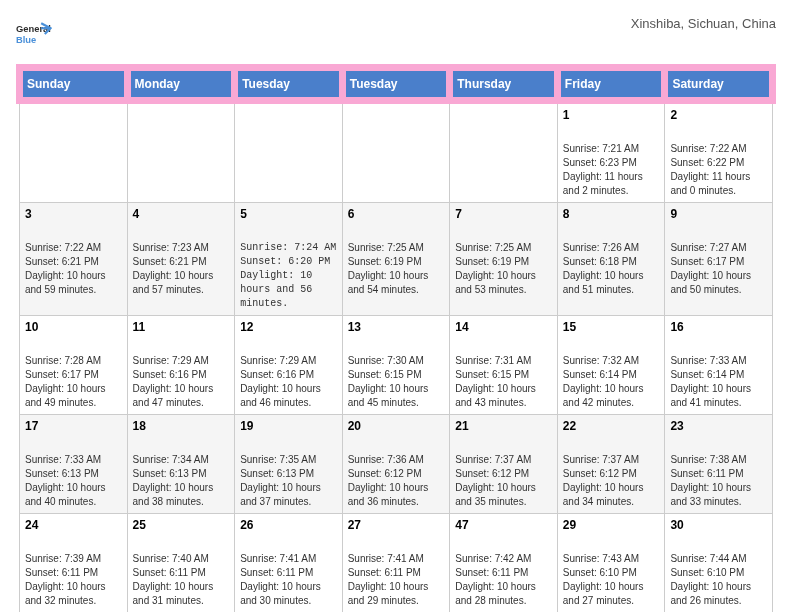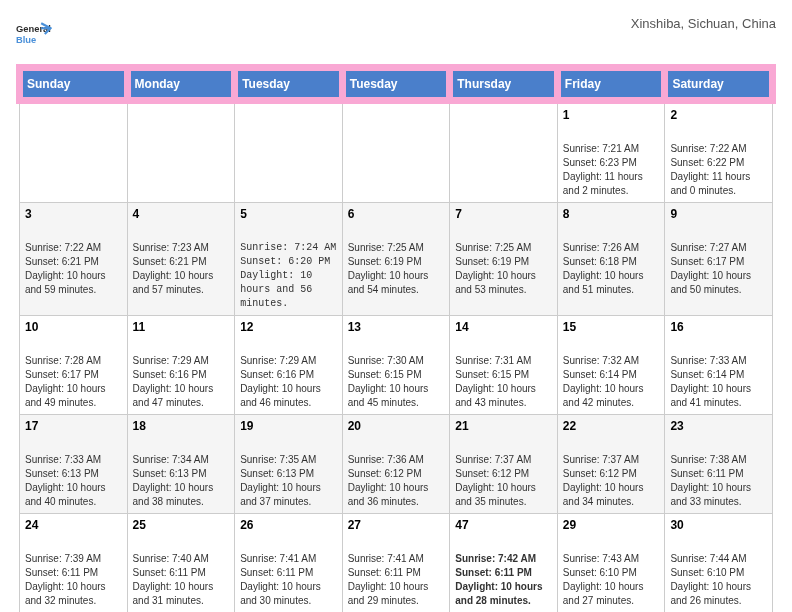--- a/index.html
+++ b/index.html
@@ -278,21 +278,21 @@
 Daylight: 10 hours and 30 minutes.</div>
         </td>
         <td>
           <div class="day-num">27</div>
           <div class="day-info" style="white-space: pre-line;">Sunrise: 7:41 AM
 Sunset: 6:11 PM
 Daylight: 10 hours and 29 minutes.</div>
         </td>
         <td>
           <div class="day-num">47</div>
-          <div class="day-info" style="white-space: pre-line; font-weight: bold;">Sunrise: 7:42 AM
+          <div class="day-info" style="white-space: pre-line;">Sunrise: 7:42 AM
 Sunset: 6:11 PM
 Daylight: 10 hours and 28 minutes.</div>
         </td>
         <td>
           <div class="day-num">29</div>
           <div class="day-info" style="white-space: pre-line;">Sunrise: 7:43 AM
 Sunset: 6:10 PM
 Daylight: 10 hours and 27 minutes.</div>
         </td>
         <td>

